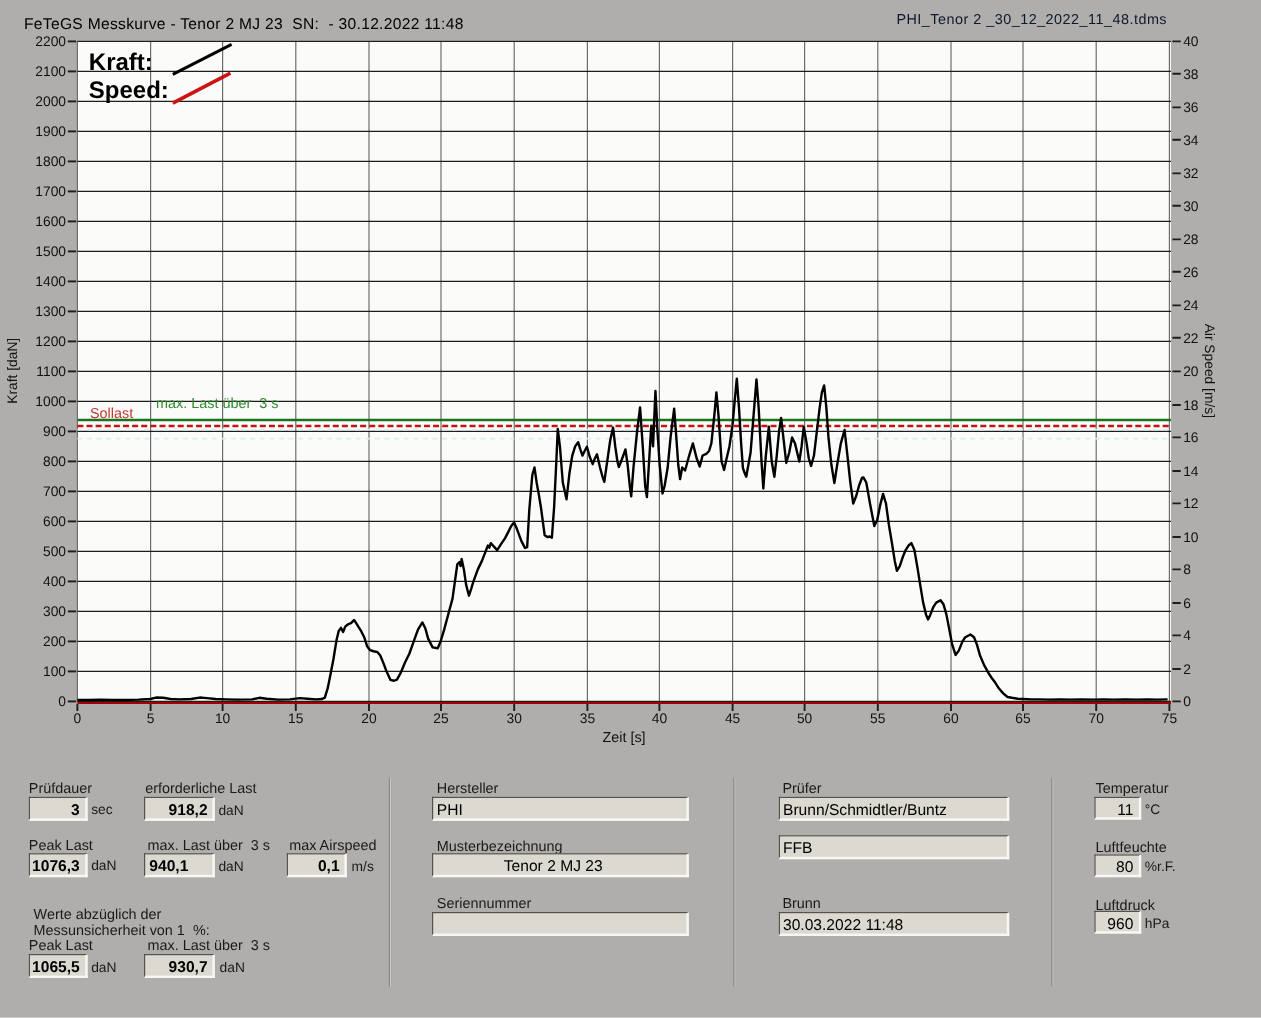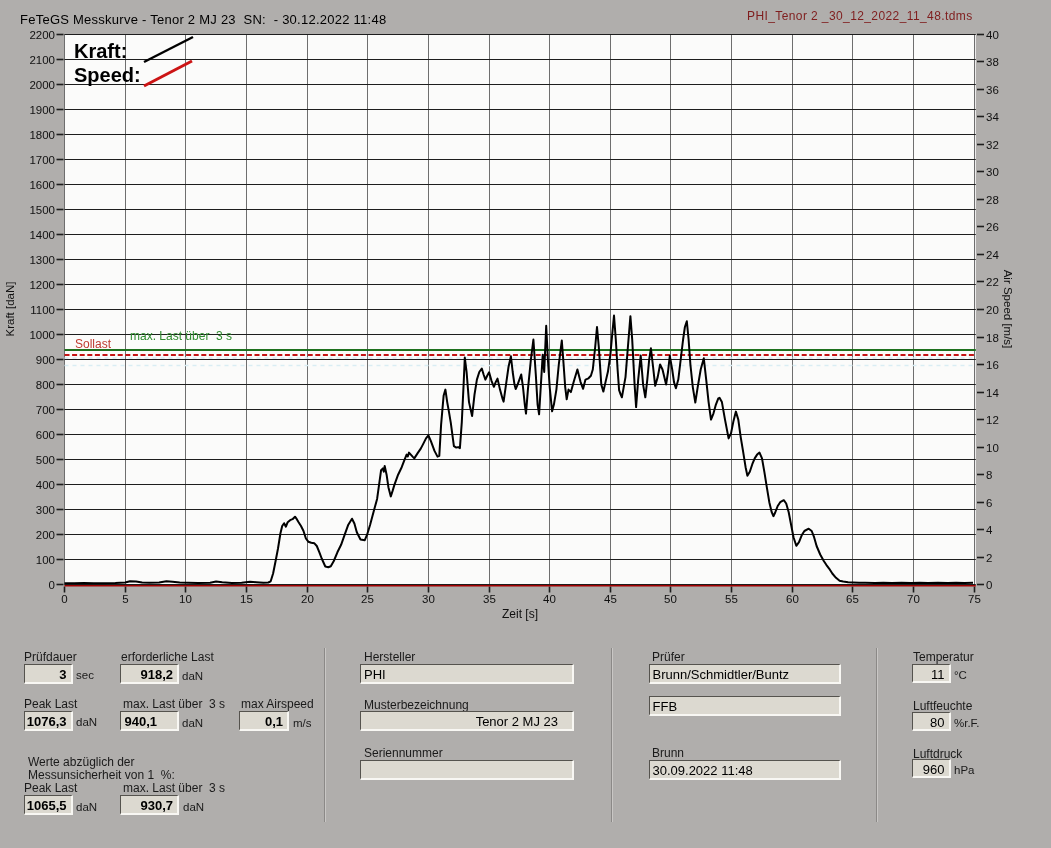--- a/index.html
+++ b/index.html
@@ -2,21 +2,21 @@
 <html><head><meta charset="utf-8">
 <style>
 html,body{margin:0;padding:0}
 body{width:1051px;height:848px;position:relative;background:#b0aeac;font-family:"Liberation Sans",sans-serif;overflow:hidden}
 svg text{font-family:"Liberation Sans",sans-serif}
 .al{font-size:11.5px;fill:#111}
 .xl{font-size:12px;fill:#111;text-anchor:middle}
 .tl{font-size:12px}
 .leg{font-size:20px;font-weight:bold;fill:#000}
 .title{position:absolute;left:20px;top:12px;font-size:13px;font-weight:normal;letter-spacing:0.25px;color:#000}
-.fname{position:absolute;left:747px;top:9px;font-size:12px;letter-spacing:0.4px;color:#7f1d1d}
+.fname{position:absolute;left:747px;top:9px;font-size:12px;letter-spacing:0.4px;color:#0f172a}
 .lab{position:absolute;font-size:12px;color:#1a1a1a;white-space:pre}
 .unit{position:absolute;font-size:11.5px;color:#1a1a1a}
 .box{position:absolute;box-sizing:border-box;background:#dcd9d0;border-top:1px solid #55534e;border-left:1px solid #55534e;border-right:2px solid #f8f7f3;border-bottom:2px solid #f8f7f3;font-size:13px;color:#000;overflow:hidden}
 .vb{font-weight:bold}
 .vn{font-weight:normal}
 </style></head>
 <body>
 <div class="title">FeTeGS Messkurve - Tenor 2 MJ 23&nbsp;&nbsp;SN:&nbsp;&nbsp;- 30.12.2022 11:48</div>
 <div class="fname">PHI_Tenor 2 _30_12_2022_11_48.tdms</div>
 <svg width="1051" height="630" style="position:absolute;left:0;top:0">
@@ -216,30 +216,30 @@
 <div class="lab" style="left:24px;top:781px">Peak Last</div>
 <div class="box vb" style="left:23.5px;top:795px;width:49px;height:20px;text-align:right;padding:2px 4px 0 2px">1065,5</div>
 <div class="unit" style="left:76px;top:801px">daN</div>
 <div class="lab" style="left:123px;top:781px">max. Last über&nbsp;&nbsp;3&nbsp;s</div>
 <div class="box vb" style="left:120px;top:795px;width:59px;height:20px;text-align:right;padding:2px 4px 0 2px">930,7</div>
 <div class="unit" style="left:183px;top:801px">daN</div>
 <div style="position:absolute;left:324px;top:648px;width:1px;height:174px;background:#8b8987;border-right:1px solid #c9c7c5"></div>
 <div class="lab" style="left:364px;top:650px">Hersteller</div>
 <div class="box vn" style="left:360px;top:664px;width:214px;height:20px;text-align:left;padding:2px 20px 0 3px">PHI</div>
 <div class="lab" style="left:364px;top:698px">Musterbezeichnung</div>
-<div class="box vn" style="left:360px;top:711px;width:214px;height:20px;text-align:right;padding:2px 14px 0 3px">Tenor 2 MJ 23</div>
+<div class="box vn" style="left:360px;top:711px;width:214px;height:20px;text-align:center;padding:2px 14px 0 3px">Tenor 2 MJ 23</div>
 <div class="lab" style="left:364px;top:746px">Seriennummer</div>
 <div class="box vn" style="left:360px;top:760px;width:214px;height:20px;text-align:left;padding:2px 2px 0 3px"></div>
 <div style="position:absolute;left:611px;top:648px;width:1px;height:174px;background:#8b8987;border-right:1px solid #c9c7c5"></div>
 <div class="lab" style="left:652px;top:650px">Prüfer</div>
 <div class="box vn" style="left:648.5px;top:664px;width:192px;height:20px;text-align:left;padding:2px 2px 0 3px">Brunn/Schmidtler/Buntz</div>
 <div class="lab" style="left:652px;top:698px">Ort</div>
 <div class="box vn" style="left:648.5px;top:696px;width:192px;height:20px;text-align:left;padding:2px 2px 0 3px">FFB</div>
 <div class="lab" style="left:652px;top:746px">Brunn</div>
-<div class="box vn" style="left:648.5px;top:760px;width:192px;height:20px;text-align:left;padding:2px 2px 0 3px">30.09.2022 11:48</div>
+<div class="box vn" style="left:648.5px;top:760px;width:192px;height:20px;text-align:left;padding:2px 2px 0 3px">30.03.2022 11:48</div>
 <div style="position:absolute;left:876px;top:648px;width:1px;height:174px;background:#8b8987;border-right:1px solid #c9c7c5"></div>
 <div class="lab" style="left:913px;top:650px">Temperatur</div>
 <div class="box vn" style="left:911.5px;top:664px;width:39px;height:19px;text-align:right;padding:2px 4px 0 2px">11</div>
 <div class="unit" style="left:954px;top:669px">°C</div>
 <div class="lab" style="left:913px;top:699px">Luftfeuchte</div>
 <div class="box vn" style="left:911.5px;top:712px;width:39px;height:19px;text-align:right;padding:2px 4px 0 2px">80</div>
 <div class="unit" style="left:954px;top:717px">%r.F.</div>
 <div class="lab" style="left:913px;top:747px">Luftdruck</div>
 <div class="box vn" style="left:911.5px;top:759px;width:39px;height:19px;text-align:right;padding:2px 4px 0 2px">960</div>
 <div class="unit" style="left:954px;top:764px">hPa</div>

